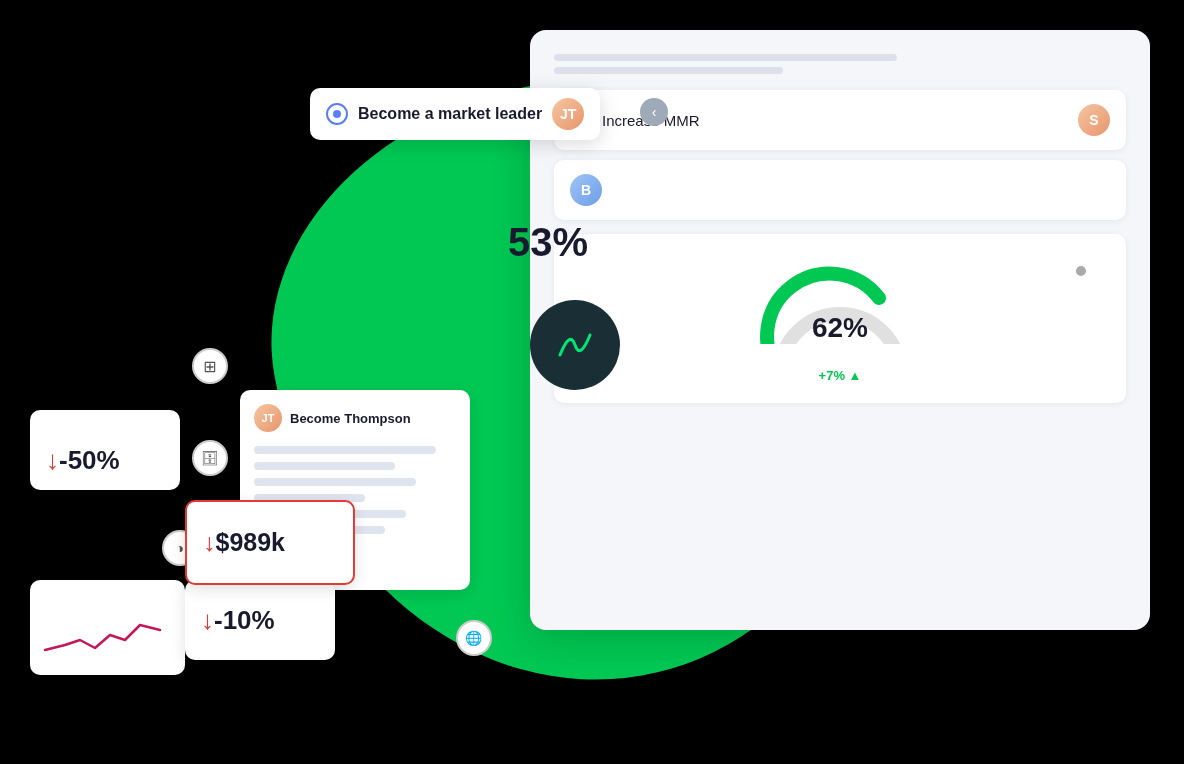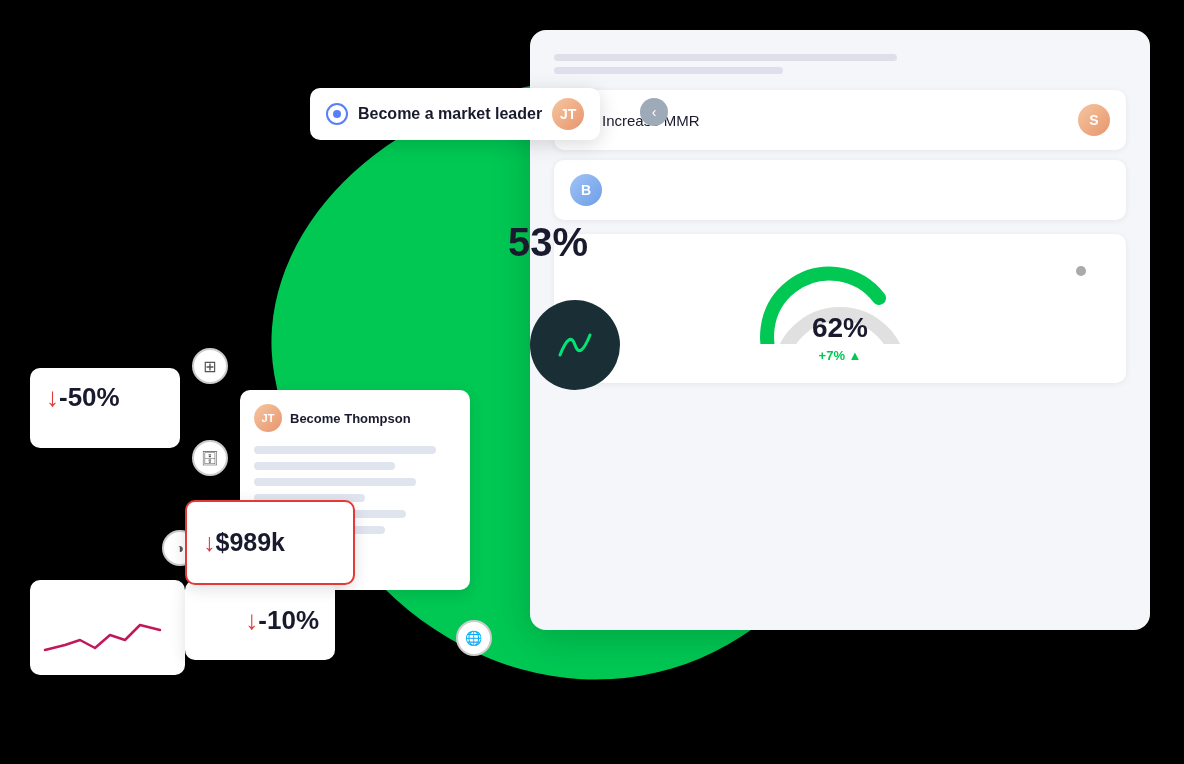--- a/index.html
+++ b/index.html
@@ -118,21 +118,21 @@
       box-shadow: 0 1px 6px rgba(0,0,0,0.07);
       display: flex;
       flex-direction: column;
       align-items: center;
     }
     .gauge-container {
       position: relative;
       width: 160px;
       height: 90px;
       overflow: hidden;
-      margin-bottom: 4px;
+      margin-bottom: 24px;
     }
     .gauge-svg {
       width: 160px;
       height: 160px;
       position: absolute;
       top: 0; left: 0;
     }
     .gauge-percent {
       position: absolute;
       bottom: 0;
@@ -234,28 +234,28 @@
     .card-sm {
       position: absolute;
       background: #fff;
       border-radius: 10px;
       box-shadow: 0 4px 16px rgba(0,0,0,0.12);
       z-index: 6;
     }
 
     
     .card-minus50 {
-      top: 368px;
+      top: 410px;
       left: 30px;
       width: 150px;
       height: 80px;
       padding: 14px 16px;
       display: flex;
       flex-direction: column;
-      justify-content: flex-start;
+      justify-content: flex-end;
     }
     .card-minus50 .metric {
       font-size: 26px;
       font-weight: 800;
       color: #1a1a2e;
     }
 
     
     .card-989k {
       top: 500px;
@@ -279,21 +279,20 @@
     .card-minus10 {
       top: 580px;
       left: 185px;
       width: 150px;
       height: 80px;
       padding: 14px 16px;
       display: flex;
       flex-direction: column;
       justify-content: center;
       z-index: 8;
-      align-items: flex-end;
     }
     .card-minus10 .metric {
       font-size: 26px;
       font-weight: 800;
       color: #1a1a2e;
     }
 
     
     .card-chart {
       top: 580px;

